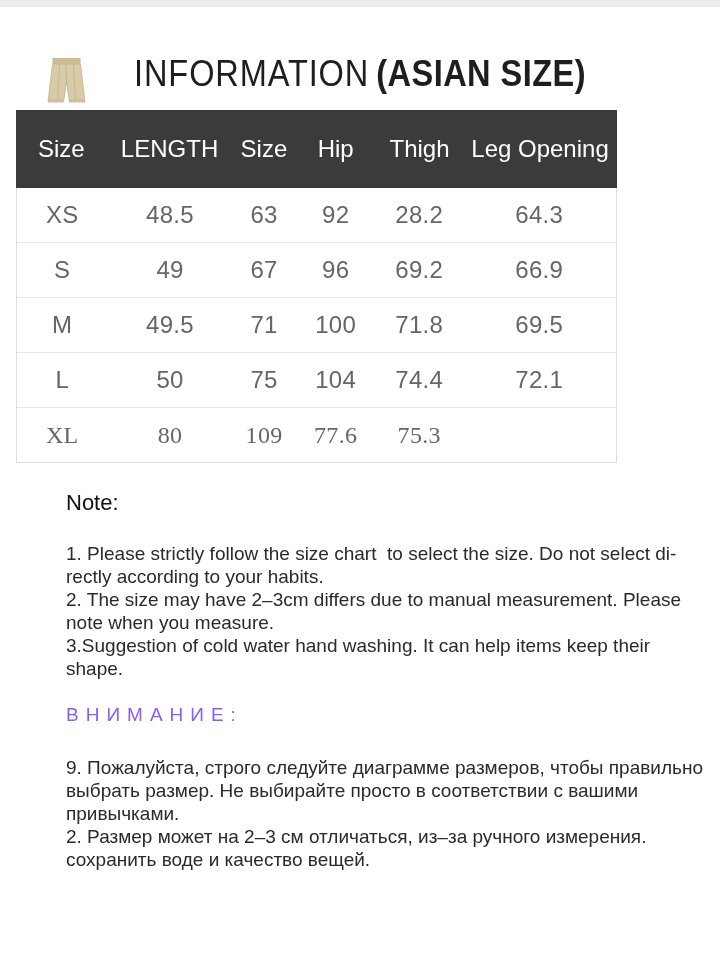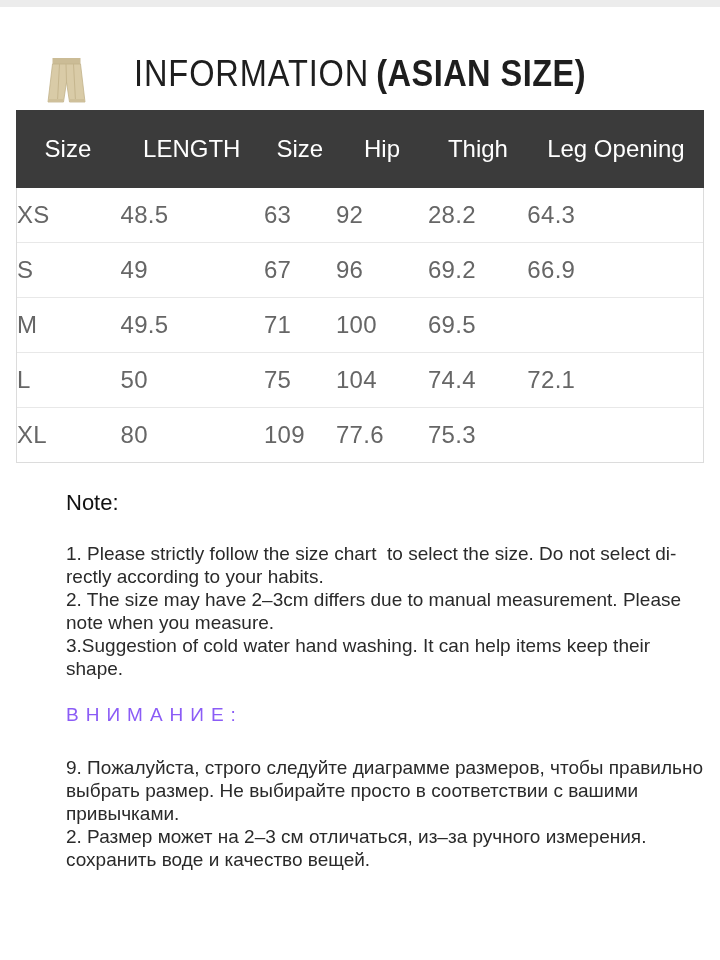--- a/index.html
+++ b/index.html
@@ -24,21 +24,21 @@
     color: #1e1e1e;
     transform: scaleX(0.88);
     transform-origin: 50% 50%;
     white-space: nowrap;
   }
   .title .t-light { font-weight: 400; letter-spacing: 1px; margin-right: 8px; }
   .title .t-bold  { font-weight: 700; letter-spacing: 0.5px; }
   
   .shorts-thumb { position: absolute; left: 46px; top: 56px; width: 42px; height: 50px; }
   
-  .size-table { position: absolute; top: 110px; left: 16px; width: 688px; }
+  .size-table { position: absolute; top: 110px; left: 16px; width: 601px; }
   .thead {
     display: grid;
     grid-template-columns: 15.1% 20.9% 10.5% 13.4% 14.5% 25.6%;
     background: #3b3b3b;
     height: 78px;
     align-items: center;
     color: #ffffff;
     font-size: 24px;
     font-weight: 400;
   }
@@ -46,22 +46,22 @@
   .tbody { border: 1px solid #dcdcdc; border-top: none; }
   .tr {
     display: grid;
     grid-template-columns: 15.1% 20.9% 10.5% 13.4% 14.5% 25.6%;
     height: 54px;
     align-items: center;
     border-bottom: 1px solid #e8e8e8;
     font-size: 24px;
     color: #666666;
   }
-  .tr:last-child { border-bottom: none; }
-  .td { text-align: left; letter-spacing: 0.3px; }
+  .tr:last-child { border-bottom: none; font-family: Liberation Serif, serif; }
+  .td { text-align: center; letter-spacing: 0.3px; }
   
   .notes { position: absolute; top: 490px; left: 18px; width: 690px; margin-left: 48px; }
   .note-heading-en {
     font-size: 22px; color: #111111; font-weight: 400;
     margin: 0 0 26px 0;
   }
   .note-line {
     font-size: 19px; line-height: 23px; color: #2a2a2a;
     white-space: pre-wrap;
   }
@@ -114,20 +114,21 @@
       <div class="td">67</div>
       <div class="td">96</div>
       <div class="td">69.2</div>
       <div class="td">66.9</div>
     </div>
     <div class="tr">
       <div class="td">M</div>
       <div class="td">49.5</div>
       <div class="td">71</div>
       <div class="td">100</div>
+      <div class="td">71.8</div>
       <div class="td">69.5</div>
     </div>
     <div class="tr">
       <div class="td">L</div>
       <div class="td">50</div>
       <div class="td">75</div>
       <div class="td">104</div>
       <div class="td">74.4</div>
       <div class="td">72.1</div>
     </div>

